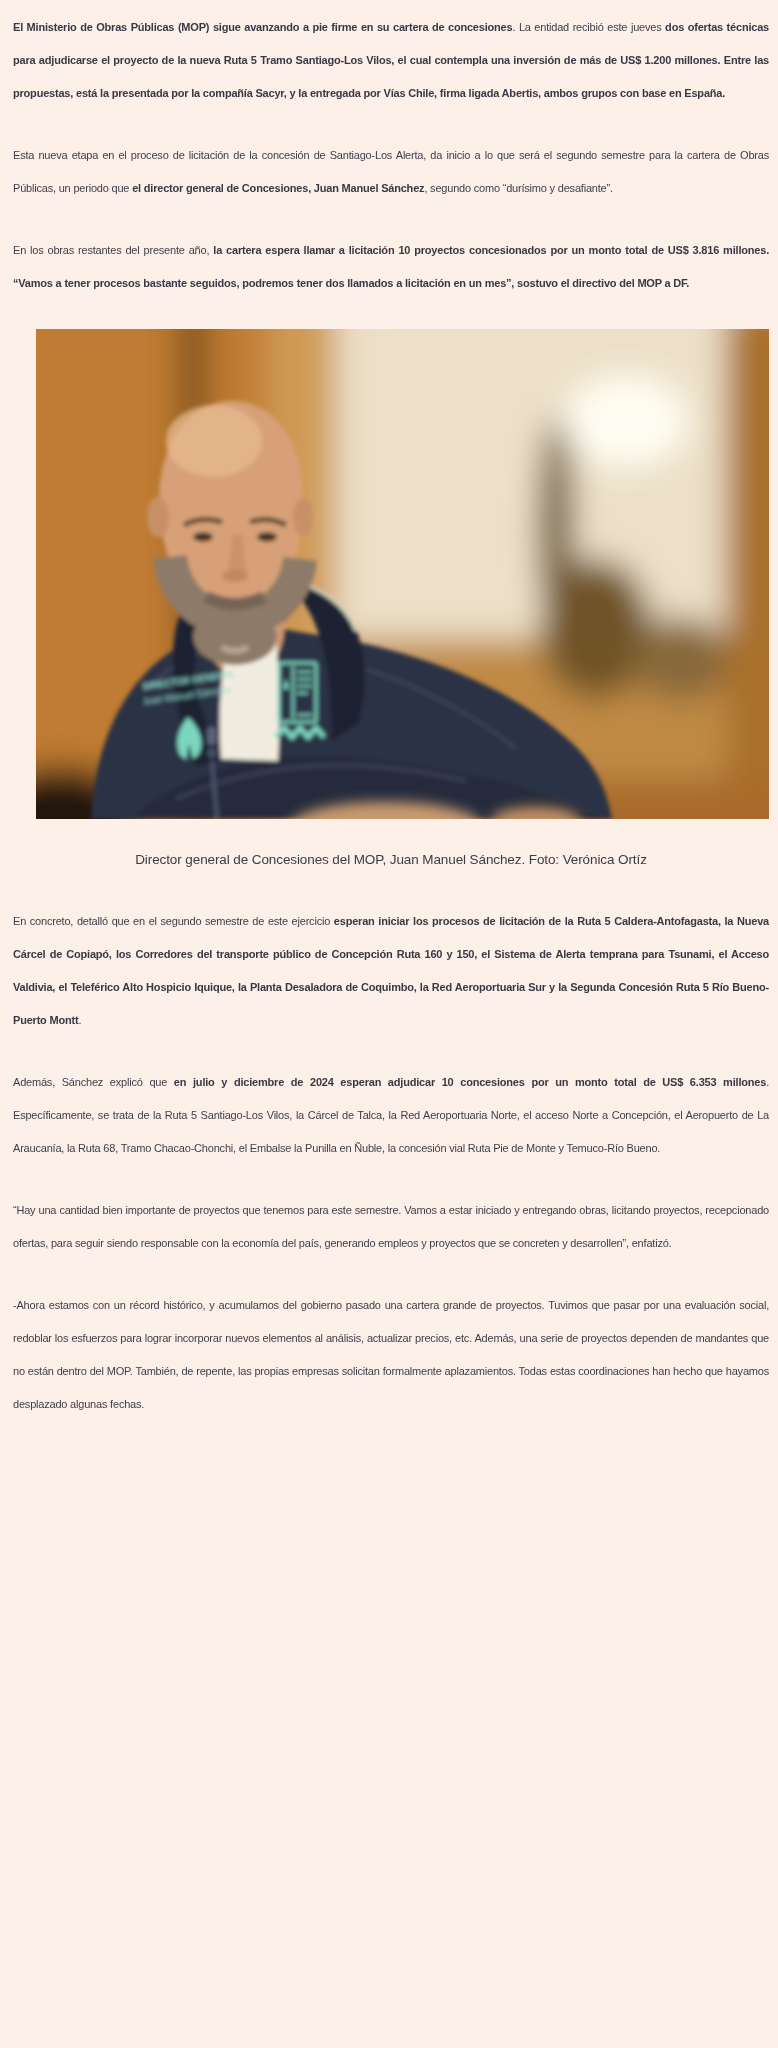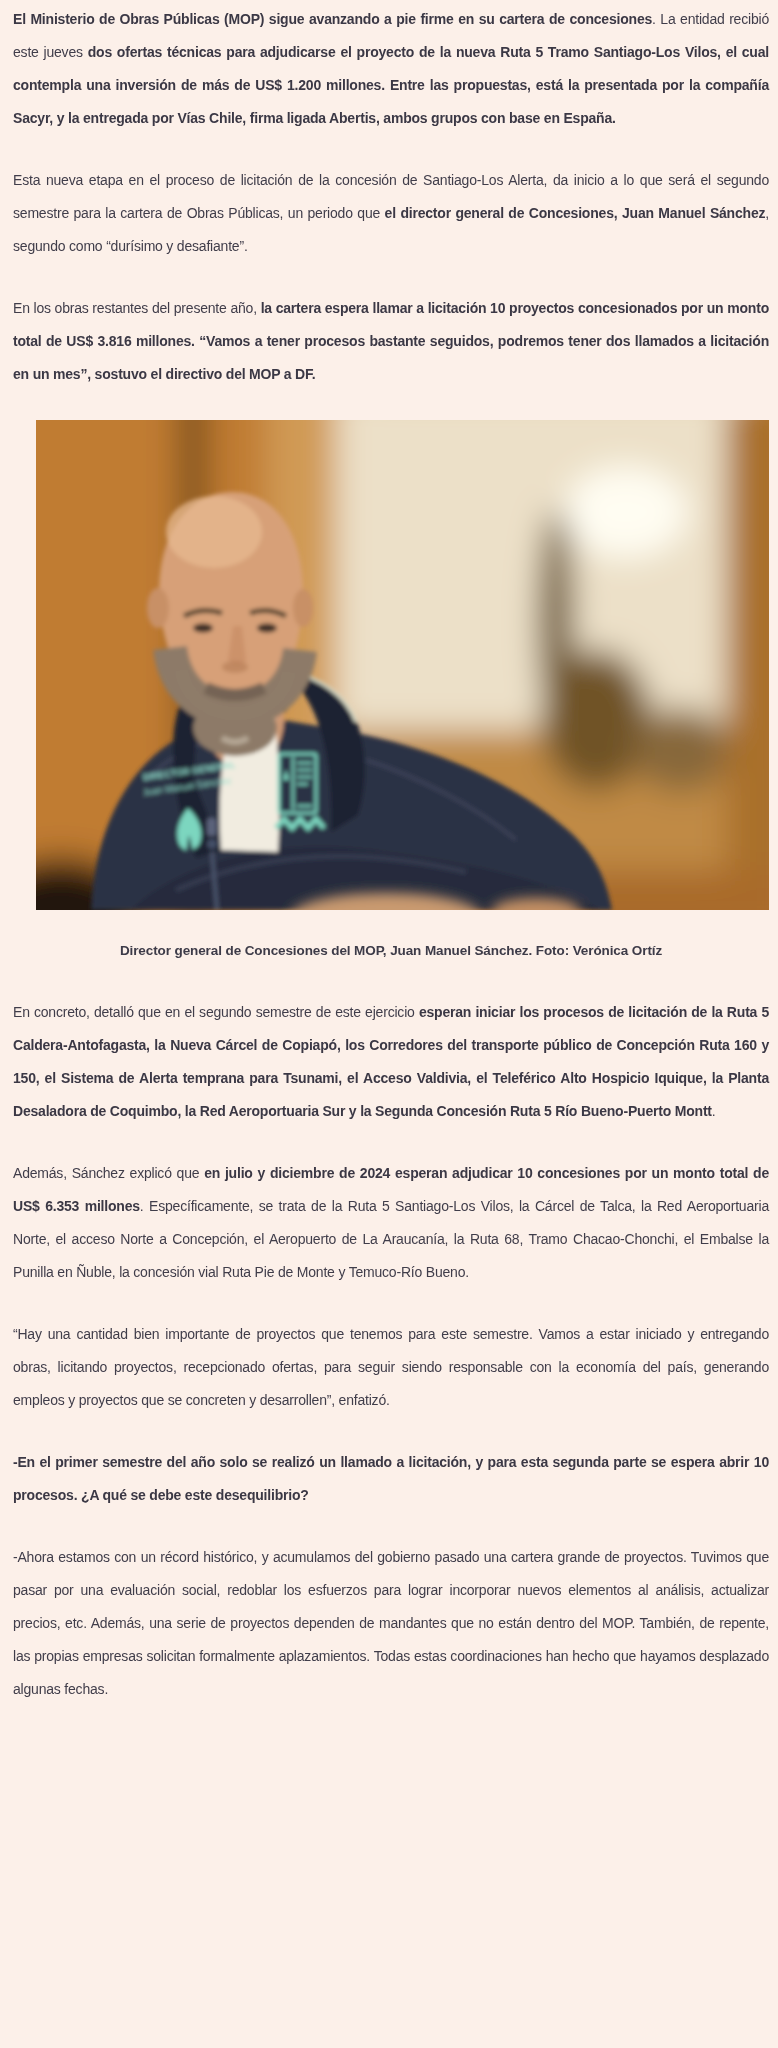--- a/index.html
+++ b/index.html
@@ -9,42 +9,42 @@
     background:#fcf0e9;
     font-family:"Liberation Sans","DejaVu Sans",sans-serif;
     color:#403d4a;
   }
   .article{
     box-sizing:border-box;
     width:778px;
     padding:3px 9px 30px 13px;
   }
   .article p{
-    margin:0 0 29px 0;
-    font-size:14px;
+    margin:8px 0 29px 0;
+    font-size:11px;
     line-height:33px;
     letter-spacing:-0.2px;
     text-align:justify;
     color:#403d4a;
   }
   .article p .b{font-weight:700;color:#3b3845;}
   .photo-figure{
     margin:28px 0 0 23px;
     width:733px;
     height:490px;
     overflow:hidden;
     background:#c88a43;
   }
   .photo-figure svg{display:block;}
   .photo-caption{
     margin:32px 0 36px 0;
     width:756px;
     text-align:center;
     font-size:13.5px;
-    font-weight:700;
+    font-weight:400;
     letter-spacing:-0.1px;
     color:#3d3b48;
     line-height:18px;
   }
 </style>
 </head>
 <body>
 
 <div class="article">
 
@@ -159,17 +159,16 @@
   </div>
 
   <div class="photo-caption">Director general de Concesiones del MOP, Juan Manuel Sánchez. Foto: Verónica Ortíz</div>
 
   <p><span>En concreto, detalló que en el segundo semestre de este ejercicio </span><span class="b">esperan iniciar los procesos de licitación de la Ruta 5 Caldera-Antofagasta, la Nueva Cárcel de Copiapó, los Corredores del transporte público de Concepción Ruta 160 y 150, el Sistema de Alerta temprana para Tsunami, el Acceso Valdivia, el Teleférico Alto Hospicio Iquique, la Planta Desaladora de Coquimbo, la Red Aeroportuaria Sur y la Segunda Concesión Ruta 5 Río Bueno-Puerto Montt</span><span>.</span></p>
 
   <p><span>Además, Sánchez explicó que </span><span class="b">en julio y diciembre de 2024 esperan adjudicar 10 concesiones por un monto total de US$ 6.353 millones</span><span>.  Específicamente, se trata de la Ruta 5 Santiago-Los Vilos, la Cárcel de Talca, la Red Aeroportuaria Norte, el acceso Norte a Concepción, el Aeropuerto de La Araucanía, la Ruta 68, Tramo Chacao-Chonchi, el Embalse la Punilla en Ñuble, la concesión vial Ruta Pie de Monte y Temuco-Río Bueno.</span></p>
 
   <p><span>“Hay una cantidad bien importante de proyectos que tenemos para este semestre. Vamos a estar iniciado y entregando obras, licitando proyectos, recepcionado ofertas, para seguir siendo responsable con la economía del país, generando empleos y proyectos que se concreten y desarrollen”, enfatizó.</span></p>
 
-  <p><span class="b">-En el primer semestre del año solo se realizó un llamado a licitación, y para esta segunda parte se espera abrir 10 procesos. ¿A qué se debe este desequilibrio?</span></p>
 
   <p><span>-Ahora estamos con un récord histórico, y acumulamos del gobierno pasado una cartera grande de proyectos. Tuvimos que pasar por una evaluación social, redoblar los esfuerzos para lograr incorporar nuevos elementos al análisis, actualizar precios, etc. Además, una serie de proyectos dependen de mandantes que no están dentro del MOP. También, de repente, las propias empresas solicitan formalmente aplazamientos. Todas estas coordinaciones han hecho que hayamos desplazado algunas fechas.</span></p>
 
 </div>
 
 </body></html>

